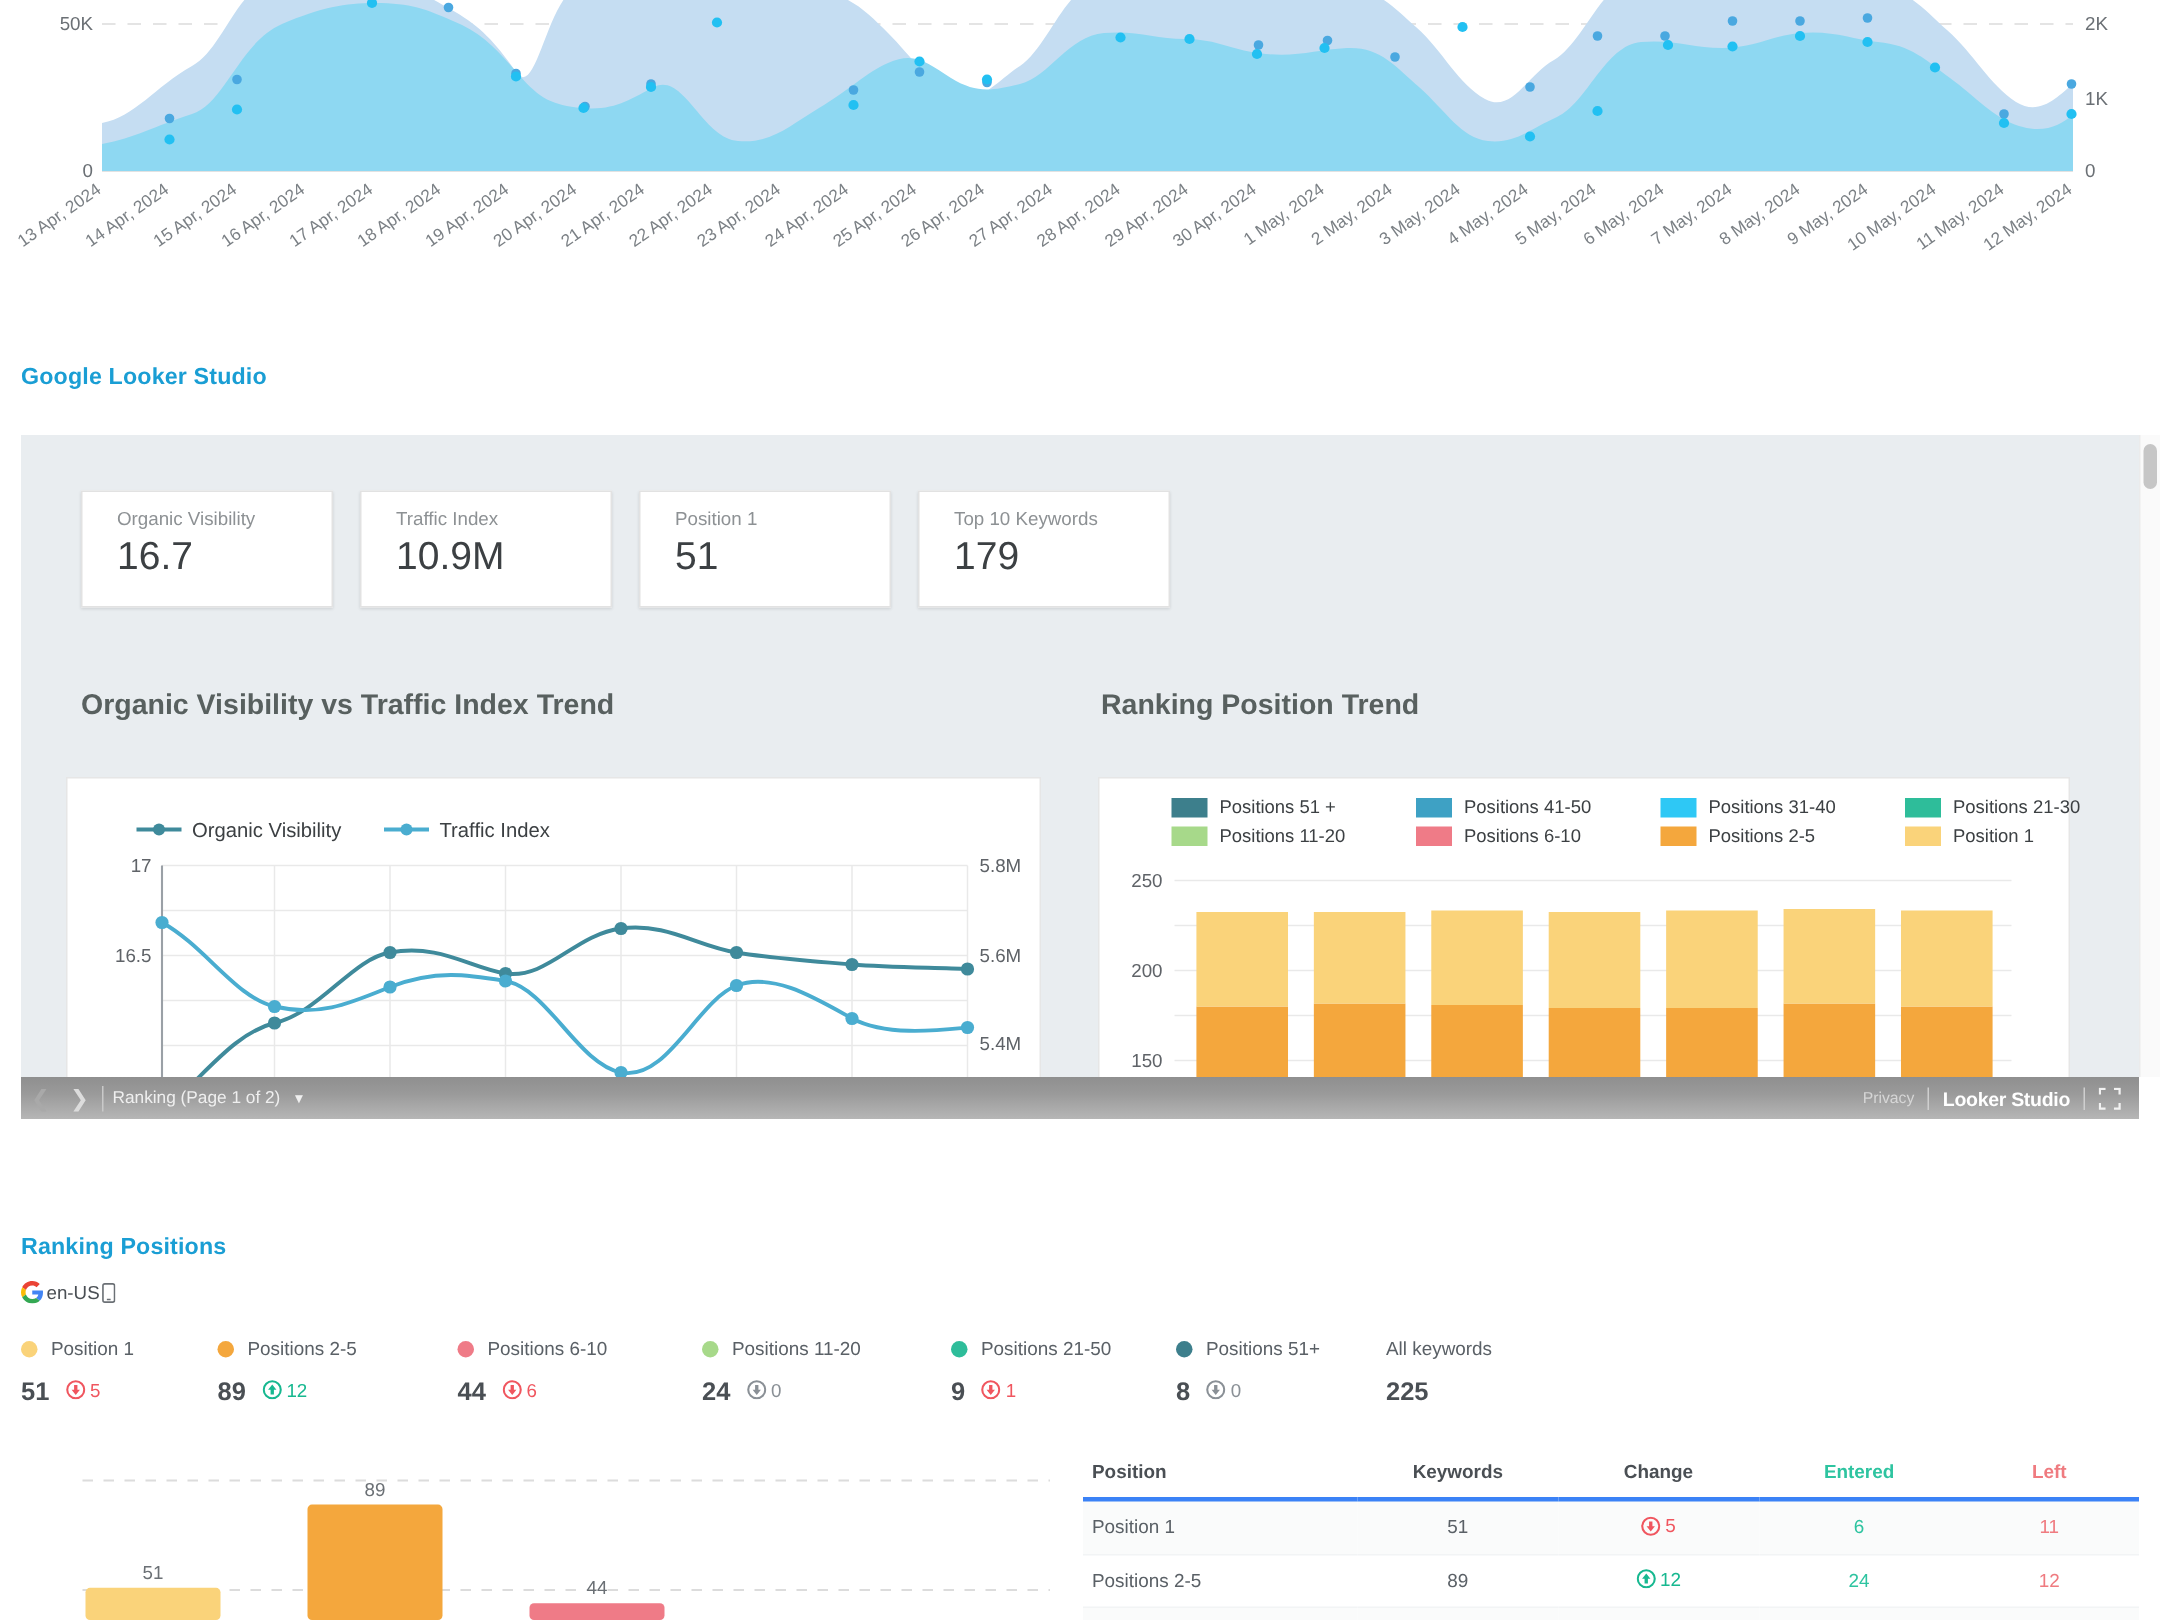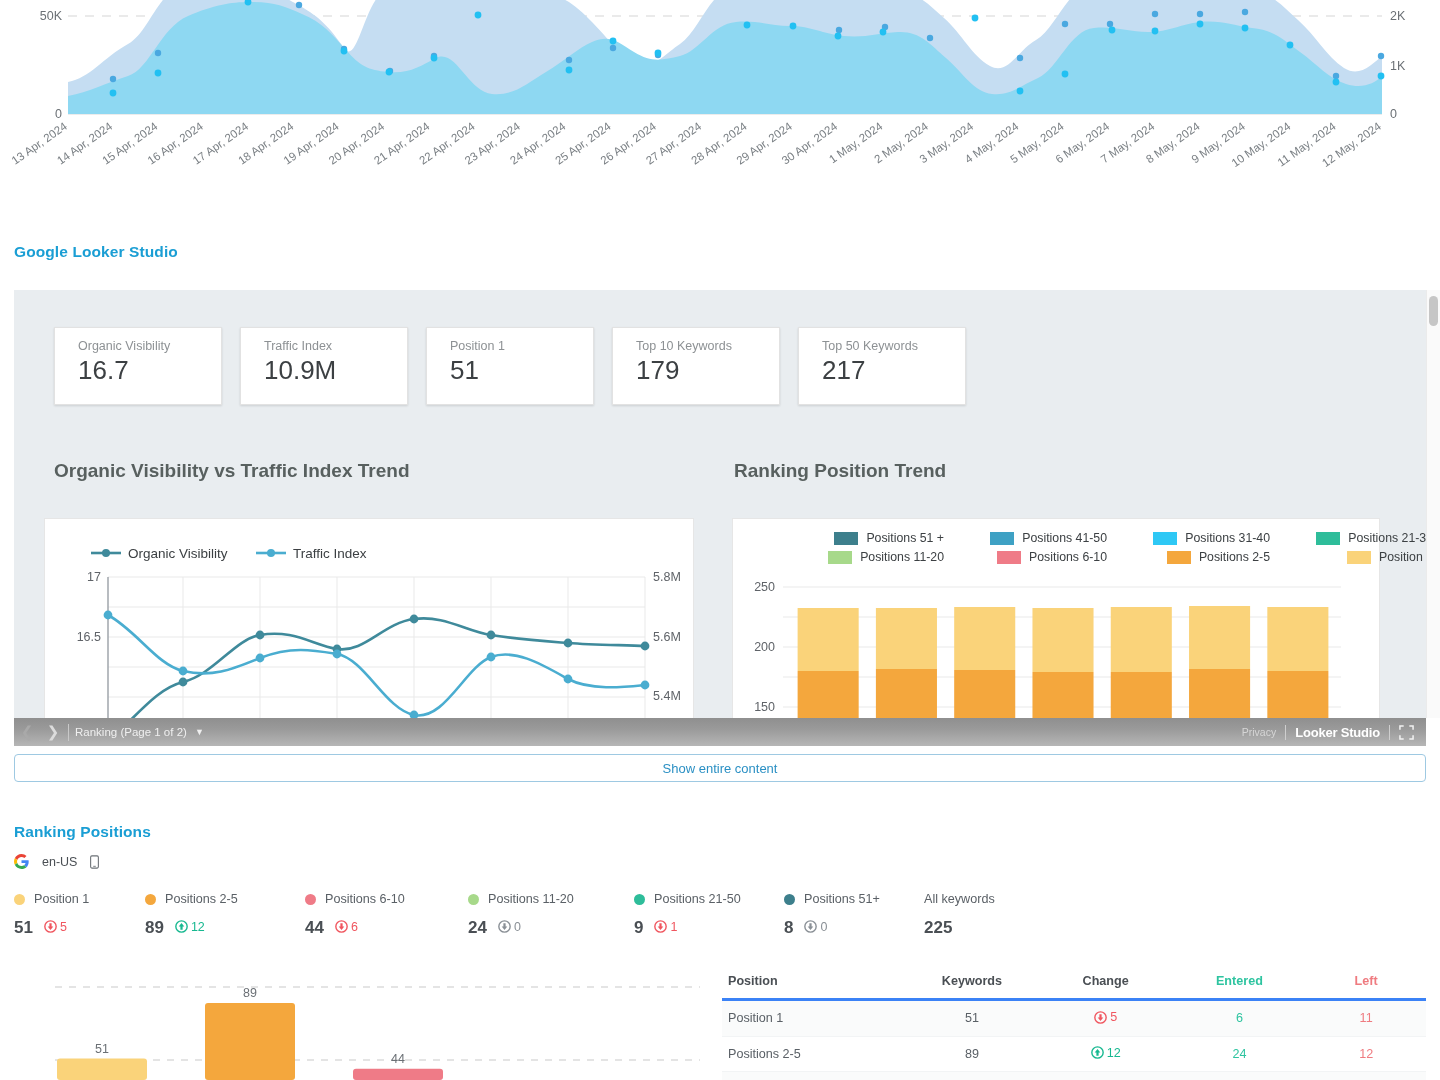--- a/index.html
+++ b/index.html
@@ -49,21 +49,21 @@
   #lk-chart1-title { left:40px; top:170px; }
   #lk-chart2-title { left:720px; top:170px; }
 
   .lk-card {
     position:absolute; background:#ffffff; border:1px solid #e6e6e6;
   }
   #lk-card-left  { left:30px;  top:228px; width:650px;  height:228px; }
   #lk-card-right { left:718px; top:228px; width:648px;  height:228px; }
   .lk-legend2 { position:absolute; font-size:12.3px; color:#3c4043; font-family:"Liberation Sans",sans-serif; }
   .lk-legend2 .row { display:flex; margin-bottom:5px; }
-  .lk-legend2 .item { display:flex; align-items:center; width:163px;justify-content:flex-end; }
+  .lk-legend2 .item { display:flex; align-items:center; width:163px; }
   .lk-legend2 .sw { width:24px; height:13px; margin-right:8px; flex:none; }
 
   
   .lk-toolbar {
     position:absolute; left:14px; top:718px; width:1412px; height:28px;
     background:linear-gradient(to bottom,#8f8f8f 0%, #9a9a9a 40%, #b6b6b6 100%);
     display:flex; align-items:center; color:#f0f0f0;
   }
   .lk-toolbar .arrow { width:26px; text-align:center; font-size:15px; color:#dcdcdc; }
   .lk-toolbar .arrow.dim { color:#a9a9a9; }
@@ -82,21 +82,21 @@
 
   
   .show-more {
     position:absolute; left:14px; top:754px; width:1412px; height:28px;
     border:1px solid #9ec9e2; border-radius:4px; background:#fff;
     display:flex; align-items:center; justify-content:center;
     color:#2b90c4; font-size:13px; font-family:"Liberation Sans",sans-serif;
   }
 
   
-  .loc-row { position:absolute; left:14px; top:854px; display:flex; align-items:flex-end; gap:13px; }
+  .loc-row { position:absolute; left:14px; top:854px; display:flex; align-items:flex-end; gap:2px; }
   .loc-row .lang { font-size:12.5px; color:#4a4f54; font-family:"Liberation Sans",sans-serif; }
 
   .rank-legend { position:absolute; left:14px; top:888px; display:flex; }
   .rank-legend .col { display:flex; flex-direction:column; }
   .rank-legend .head { display:flex; align-items:center; height:22px; }
   .rank-legend .dot { width:11px; height:11px; border-radius:50%; margin-right:9px; flex:none; }
   .rank-legend .name { font-size:12.6px; color:#5a6066; font-family:"Liberation Sans",sans-serif; white-space:nowrap; }
   .rank-legend .vals { display:flex; align-items:baseline; margin-top:8px; }
   .rank-legend .num { font-size:17px; font-weight:bold; color:#4a4f54; font-family:"Liberation Sans",sans-serif; }
   .rank-legend .chg { font-size:12.5px; margin-left:11px; display:inline-flex; align-items:center; gap:3px; font-family:"Liberation Sans",sans-serif; }
@@ -242,24 +242,20 @@
           <div class="value">10.9M</div>
         </div>
         <div class="scorecard">
           <div class="label">Position 1</div>
           <div class="value">51</div>
         </div>
         <div class="scorecard">
           <div class="label">Top 10 Keywords</div>
           <div class="value">179</div>
         </div>
-        <div class="scorecard">
-          <div class="label">Top 50 Keywords</div>
-          <div class="value">217</div>
-        </div>
       </div>
 
     <div class="chart-heading" id="lk-chart1-title">Organic Visibility vs Traffic Index Trend</div>
     <div class="chart-heading" id="lk-chart2-title">Ranking Position Trend</div>
 
     <div class="lk-card" id="lk-card-left">
       <svg width="648" height="226" viewBox="0 0 648 226">
 
         <g>
           <line x1="46" y1="34" x2="76" y2="34" stroke="#3f8a9b" stroke-width="2.6"></line>
@@ -410,23 +406,20 @@
         <g stroke="#f2f2f2" stroke-width="1.6" fill="none">
           <path d="M1,5 L1,1 L5,1"></path>
             <path d="M11,1 L15,1 L15,5"></path>
           <path d="M15,11 L15,15 L11,15"></path>
             <path d="M5,15 L1,15 L1,11"></path>
         </g>
       </svg>
     </div>
   </div>
 
-  <div class="show-more">
-    <span>Show entire content</span>
-  </div>
 
   <div class="section-title" id="ranking-title">Ranking Positions</div>
 
   <div class="loc-row">
     <svg width="15" height="15" viewBox="0 0 48 48">
       <path fill="#EA4335" d="M24 9.5c3.54 0 6.71 1.22 9.21 3.6l6.85-6.85C35.9 2.38 30.47 0 24 0 14.62 0 6.51 5.38 2.56 13.22l7.98 6.19C12.43 13.72 17.74 9.5 24 9.5z"></path>
       <path fill="#4285F4" d="M46.98 24.55c0-1.57-.15-3.09-.38-4.55H24v9.02h12.94c-.58 2.96-2.26 5.48-4.78 7.18l7.73 6c4.51-4.18 7.09-10.36 7.09-17.65z"></path>
       <path fill="#FBBC05" d="M10.53 28.59c-.48-1.45-.76-2.99-.76-4.59s.27-3.14.76-4.59l-7.98-6.19C.92 16.46 0 20.12 0 24c0 3.88.92 7.54 2.56 10.78l7.97-6.19z"></path>
       <path fill="#34A853" d="M24 48c6.48 0 11.93-2.13 15.89-5.81l-7.73-6c-2.15 1.45-4.92 2.3-8.16 2.3-6.26 0-11.57-4.22-13.47-9.91l-7.98 6.19C6.51 42.62 14.62 48 24 48z"></path>
     </svg>

